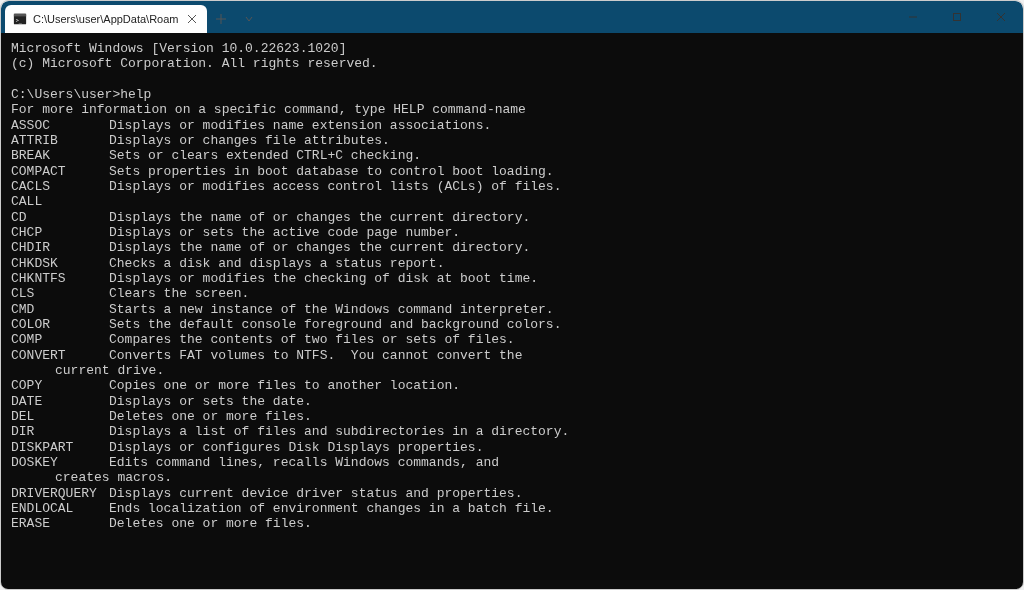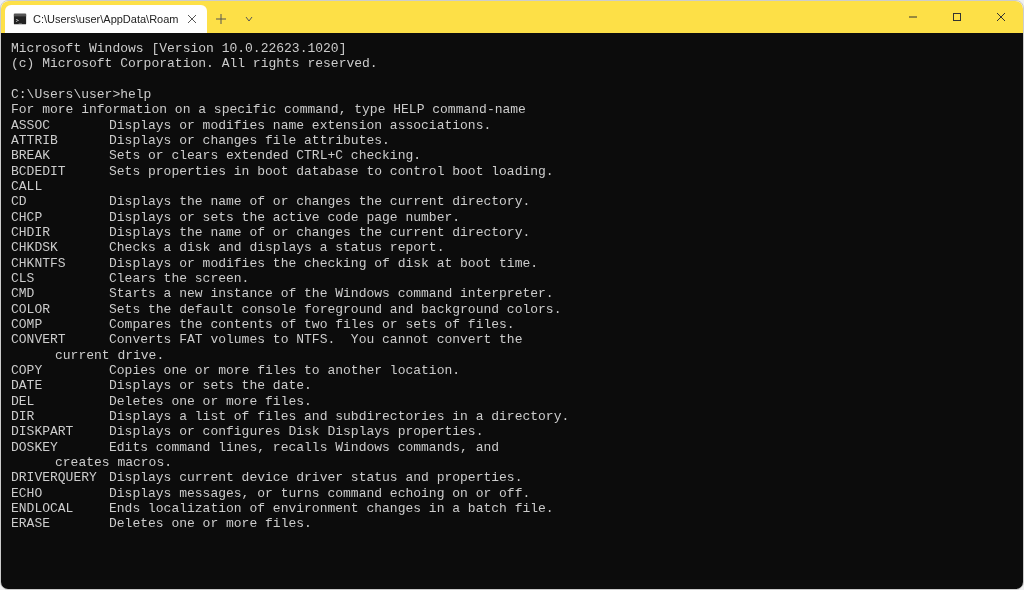--- a/index.html
+++ b/index.html
@@ -1,17 +1,17 @@
 <!DOCTYPE html>
 <html><head>
   <meta charset="utf-8">
   <style>
     * { margin: 0; padding: 0; box-sizing: border-box; }
     body { width: 1024px; height: 590px; background: #f0f0f0; font-family: 'Segoe UI', sans-serif; overflow: hidden; border: 1px solid #ccc; border-radius: 8px; }
-    .titlebar { display: flex; align-items: flex-start; height: 32px; background: #fde047; border-radius: 8px 8px 0 0; gap: 8px; }
+    .titlebar { display: flex; align-items: flex-start; height: 32px; background: #0c4a6e; border-radius: 8px 8px 0 0; gap: 8px; }
     .tab-area { display: flex; align-items: flex-end; height: 32px; flex: 1; padding-left: 4px; }
     .tab { display: flex; align-items: center; height: 28px; background: #fefefe; border-radius: 6px 6px 0 0; padding: 0 8px; gap: 6px; min-width: 180px; }
     .tab-icon { width: 14px; height: 14px; display: flex; align-items: center; justify-content: center; }
     .tab-icon svg { width: 14px; height: 14px; }
     .tab-title { font-size: 11px; color: #222; flex: 1; white-space: nowrap; overflow: hidden; text-overflow: ellipsis; }
     .tab-close { width: 14px; height: 14px; display: flex; align-items: center; justify-content: center; color: #555; cursor: pointer; }
     .new-tab { width: 28px; height: 28px; display: flex; align-items: center; justify-content: center; color: #555; cursor: pointer; font-size: 14px; }
     .tab-dropdown { width: 28px; height: 28px; display: flex; align-items: center; justify-content: center; color: #555; cursor: pointer; }
     .window-controls { display: flex; height: 32px; }
     .win-btn { width: 44px; height: 32px; display: flex; align-items: center; justify-content: center; color: #333; cursor: pointer; }
@@ -75,38 +75,38 @@
 <div class="terminal">
   <div class="line">Microsoft Windows [Version 10.0.22623.1020]</div>
   <div class="line">(c) Microsoft Corporation. All rights reserved.</div>
   <div class="line">&nbsp;</div>
   <div class="line"><span>C:\Users\user&gt;</span><span>help</span></div>
   <div class="line">For more information on a specific command, type HELP command-name</div>
   <div id="cmds">
       <div class="line cmd-row"><span class="cmd-name">ASSOC</span><span class="cmd-desc">Displays or modifies name extension associations.</span></div>
       <div class="line cmd-row"><span class="cmd-name">ATTRIB</span><span class="cmd-desc">Displays or changes file attributes.</span></div>
       <div class="line cmd-row"><span class="cmd-name">BREAK</span><span class="cmd-desc">Sets or clears extended CTRL+C checking.</span></div>
-      <div class="line cmd-row"><span class="cmd-name">BCDEDIT</span><span class="cmd-desc">Sets properties in boot database to control boot loading.</span></div>
+      <div class="line cmd-row"><span class="cmd-name">COMPACT</span><span class="cmd-desc">Sets properties in boot database to control boot loading.</span></div>
+      <div class="line cmd-row"><span class="cmd-name">CACLS</span><span class="cmd-desc">Displays or modifies access control lists (ACLs) of files.</span></div>
       <div class="line cmd-row"><span class="cmd-name">CALL</span></div>
       <div class="line cmd-row"><span class="cmd-name">CD</span><span class="cmd-desc">Displays the name of or changes the current directory.</span></div>
       <div class="line cmd-row"><span class="cmd-name">CHCP</span><span class="cmd-desc">Displays or sets the active code page number.</span></div>
       <div class="line cmd-row"><span class="cmd-name">CHDIR</span><span class="cmd-desc">Displays the name of or changes the current directory.</span></div>
       <div class="line cmd-row"><span class="cmd-name">CHKDSK</span><span class="cmd-desc">Checks a disk and displays a status report.</span></div>
       <div class="line cmd-row"><span class="cmd-name">CHKNTFS</span><span class="cmd-desc">Displays or modifies the checking of disk at boot time.</span></div>
       <div class="line cmd-row"><span class="cmd-name">CLS</span><span class="cmd-desc">Clears the screen.</span></div>
       <div class="line cmd-row"><span class="cmd-name">CMD</span><span class="cmd-desc">Starts a new instance of the Windows command interpreter.</span></div>
       <div class="line cmd-row"><span class="cmd-name">COLOR</span><span class="cmd-desc">Sets the default console foreground and background colors.</span></div>
       <div class="line cmd-row"><span class="cmd-name">COMP</span><span class="cmd-desc">Compares the contents of two files or sets of files.</span></div>
       <div class="line cmd-row"><span class="cmd-name">CONVERT</span><span class="cmd-desc">Converts FAT volumes to NTFS.  You cannot convert the</span></div>
       <div class="line cmd-cont">current drive.</div>
       <div class="line cmd-row"><span class="cmd-name">COPY</span><span class="cmd-desc">Copies one or more files to another location.</span></div>
       <div class="line cmd-row"><span class="cmd-name">DATE</span><span class="cmd-desc">Displays or sets the date.</span></div>
       <div class="line cmd-row"><span class="cmd-name">DEL</span><span class="cmd-desc">Deletes one or more files.</span></div>
       <div class="line cmd-row"><span class="cmd-name">DIR</span><span class="cmd-desc">Displays a list of files and subdirectories in a directory.</span></div>
       <div class="line cmd-row"><span class="cmd-name">DISKPART</span><span class="cmd-desc">Displays or configures Disk Displays properties.</span></div>
       <div class="line cmd-row"><span class="cmd-name">DOSKEY</span><span class="cmd-desc">Edits command lines, recalls Windows commands, and</span></div>
       <div class="line cmd-cont">creates macros.</div>
       <div class="line cmd-row"><span class="cmd-name">DRIVERQUERY</span><span class="cmd-desc">Displays current device driver status and properties.</span></div>
-      <div class="line cmd-row"><span class="cmd-name">ECHO</span><span class="cmd-desc">Displays messages, or turns command echoing on or off.</span></div>
       <div class="line cmd-row"><span class="cmd-name">ENDLOCAL</span><span class="cmd-desc">Ends localization of environment changes in a batch file.</span></div>
       <div class="line cmd-row"><span class="cmd-name">ERASE</span><span class="cmd-desc">Deletes one or more files.</span></div>
     </div>
 </div>
 
 </body></html>

